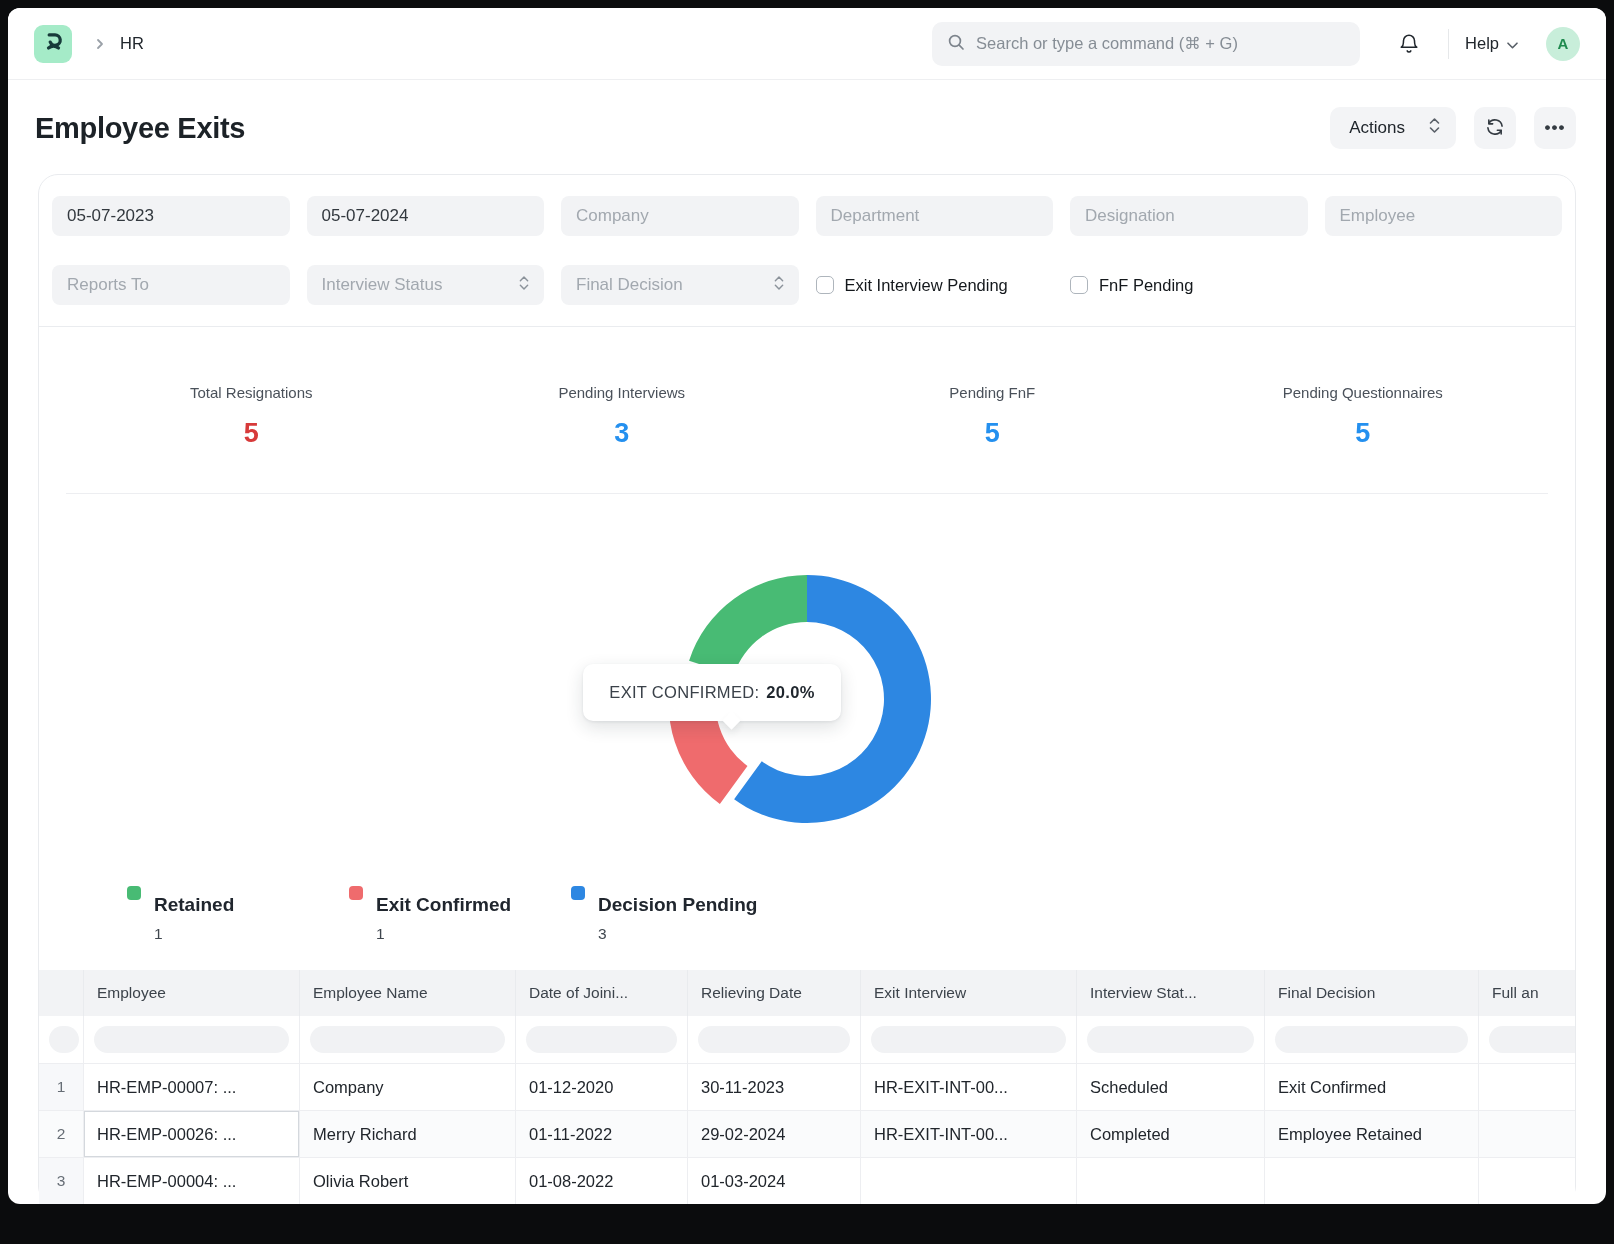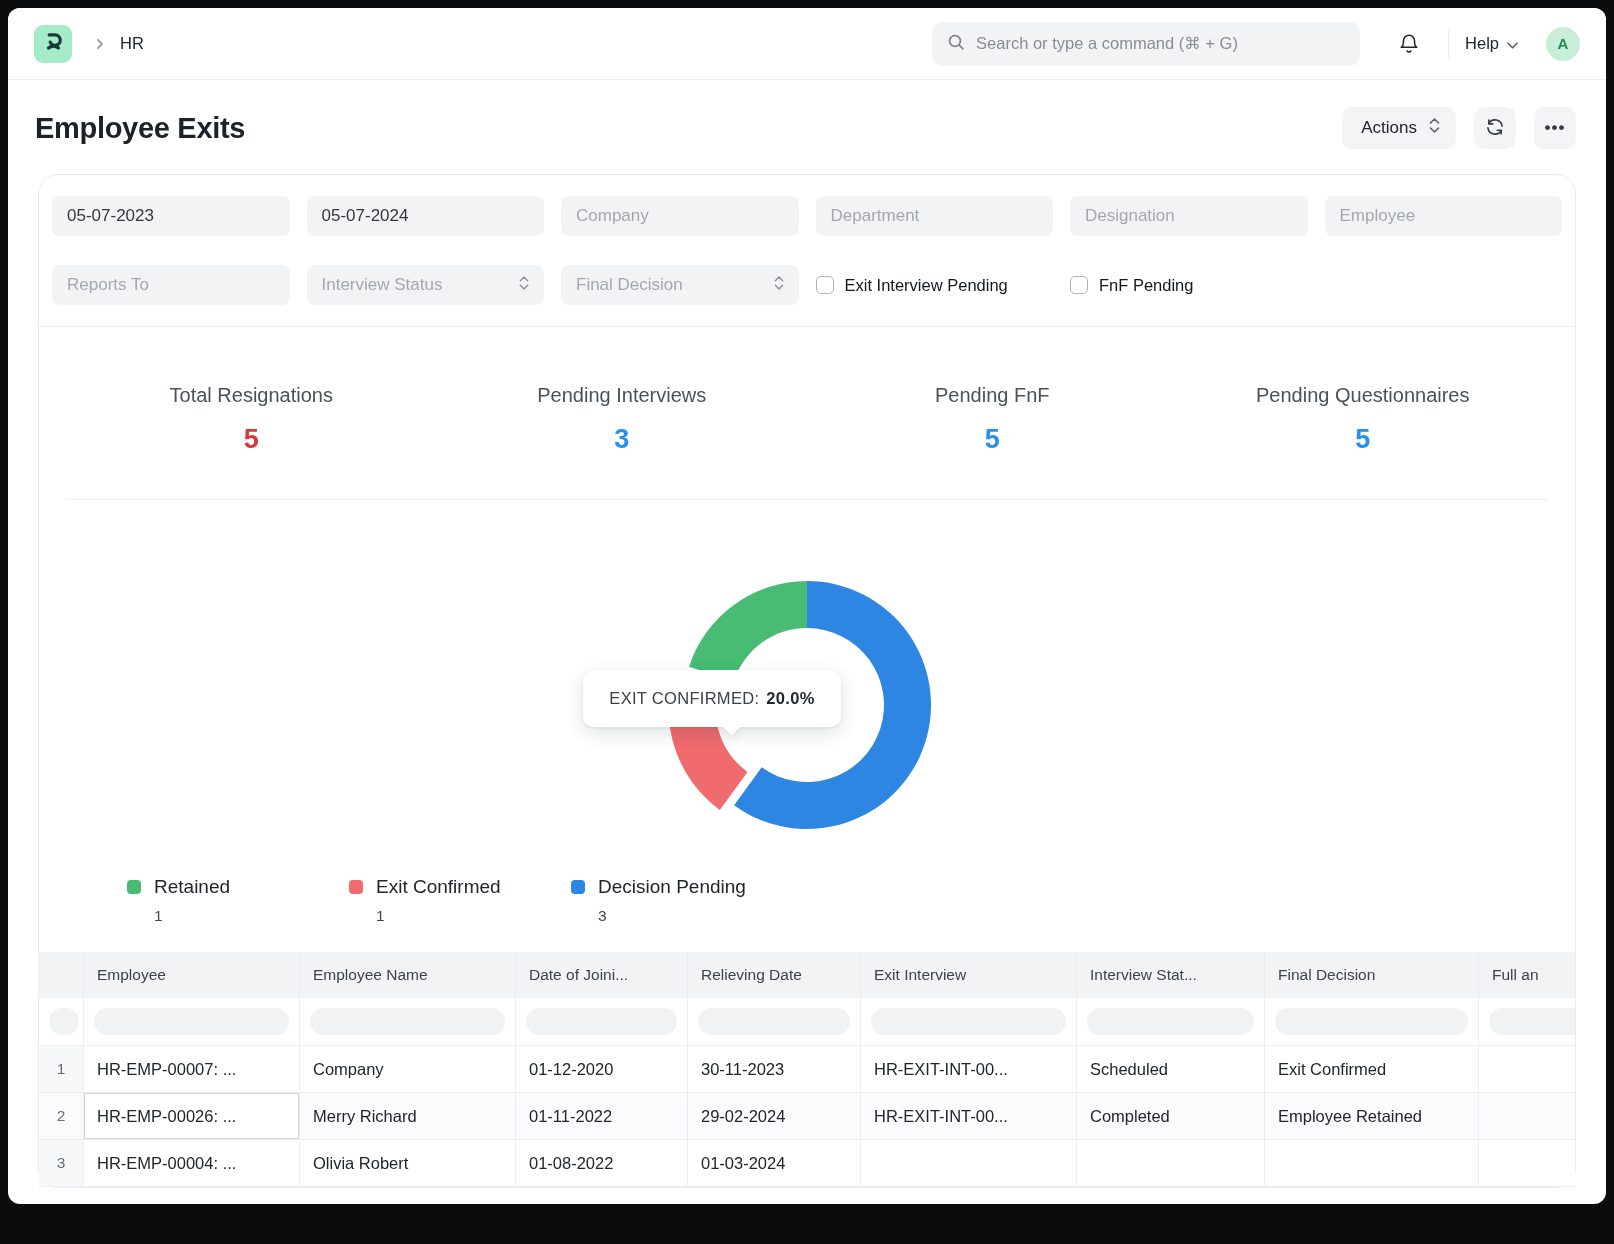--- a/index.html
+++ b/index.html
@@ -15,56 +15,56 @@
   .search-text { margin-left:11px; font-size:16.5px; color:#868d95; }
   .bell { margin-left:38px; display:flex; align-items:center; color:#20262c; }
   .vr { width:1px; height:30px; background:#e6e8ea; margin-left:28px; }
   .help { margin-left:16px; display:flex; align-items:center; font-size:16.5px; font-weight:500; color:#20262c; gap:8px; }
   .avatar { width:34px; height:34px; border-radius:50%; background:#c8eeda; margin-left:28px; display:flex; align-items:center; justify-content:center; font-size:15px; font-weight:700; color:#1f8a4e; }
 
   
   .page-head { display:flex; align-items:center; padding:27px 30px 25px 27px; }
   .page-title { font-size:29px; font-weight:700; color:#1c2227; letter-spacing:-.3px; flex:1; }
   .btn { height:42px; background:#f3f4f6; border:none; border-radius:10px; display:flex; align-items:center; justify-content:center; color:#20262c; cursor:pointer; }
-  .btn-actions { padding:0 16px 0 19px; font-size:17px; font-weight:500; gap:12px; }
+  .btn-actions { padding:0 16px 0 19px; font-size:17px; font-weight:500; gap:24px; }
   .btn-icon { width:42px; }
   .page-head .btn + .btn { margin-left:18px; }
   .dots { font-size:17px; font-weight:700; color:#343b42; letter-spacing:1px; }
 
   
   .card { margin:0 30px; border:1px solid #e9ebee; border-radius:20px; }
 
   .filters { display:grid; grid-template-columns:repeat(6,1fr); gap:29px 17px; padding:21px 13px; border-bottom:1px solid #eaecef; }
   .f-input { height:40px; background:#f2f3f5; border-radius:8px; display:flex; align-items:center; padding:0 15px; font-size:17px; color:#32383e; }
   .f-input .ph { color:#a2a8af; }
   .f-select { justify-content:space-between; }
   .cb-cell { display:flex; align-items:center; }
   .cb { width:18px; height:18px; border:1.5px solid #aeb5bc; border-radius:5px; background:#fff; flex:0 0 auto; }
   .cb-label { margin-left:11px; font-size:16.5px; font-weight:500; color:#14181c; }
 
   .stats-wrap { margin:0 27px; border-bottom:1px solid #edeef1; padding:57px 0 44px; }
   .stats { display:grid; grid-template-columns:repeat(4,1fr); }
   .stat { text-align:center; }
-  .stat-label { font-size:20px; color:#4a515a; }
+  .stat-label { font-size:15px; color:#4a515a; }
   .stat-value { margin-top:17px; font-size:27px; font-weight:600; }
 
   .chart-area { position:relative; padding:64px 0 10px; }
   .donut { display:block; margin:0 auto; }
   .tooltip { position:absolute; left:544px; top:170px; width:258px; height:57px; background:#fff; border-radius:10px;
              box-shadow:0 6px 18px rgba(28,39,49,.14), 0 1px 3px rgba(28,39,49,.08);
              display:flex; align-items:center; justify-content:center; font-size:16.5px; letter-spacing:.3px; color:#3a4149; z-index:3; }
   .tooltip b { color:#1f262d; margin-left:7px; font-weight:700; }
   .tooltip::after { content:""; position:absolute; left:142px; bottom:-6px; width:13px; height:13px; background:#fff; transform:rotate(45deg); box-shadow:3px 3px 7px rgba(28,39,49,.07); }
 
   .legend { display:flex; margin:30px 0 0 88px; }
   .legend-item { width:222px; }
   .legend-item:last-child { width:auto; }
   .l-head { display:flex; align-items:center; }
   .swatch { width:14px; height:14px; border-radius:4px; flex:0 0 auto; }
-  .l-label { margin-left:13px; font-size:19px; font-weight:400; color:#20262e; }
+  .l-label { margin-left:13px; font-size:19px; font-weight:700; color:#20262e;margin-top:24px; }
   .l-value { margin:9px 0 0 27px; font-size:15.5px; color:#3f464e; }
 
   
   .table-wrap { margin-top:17px; overflow:hidden; }
   table { border-collapse:separate; border-spacing:0; table-layout:fixed; width:1640px; }
   th { height:46px; background:#f2f3f5; font-size:15.5px; font-weight:500; color:#3c434b; text-align:left; padding:0 13px;
        border-right:1px solid #e9ebee; white-space:nowrap; overflow:hidden; }
   td { height:47px; font-size:16.5px; color:#21262c; padding:0 13px; border-bottom:1px solid #edeef1; border-right:1px solid #edeef1;
        white-space:nowrap; overflow:hidden; background:#fff; }
   td.filter-td { height:48px; padding:0 10px; }

